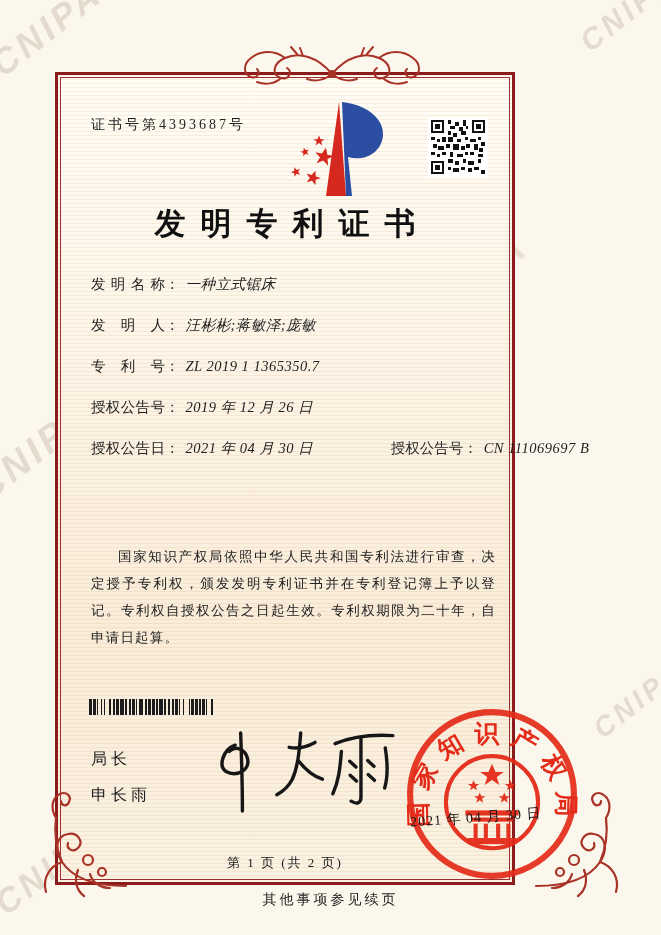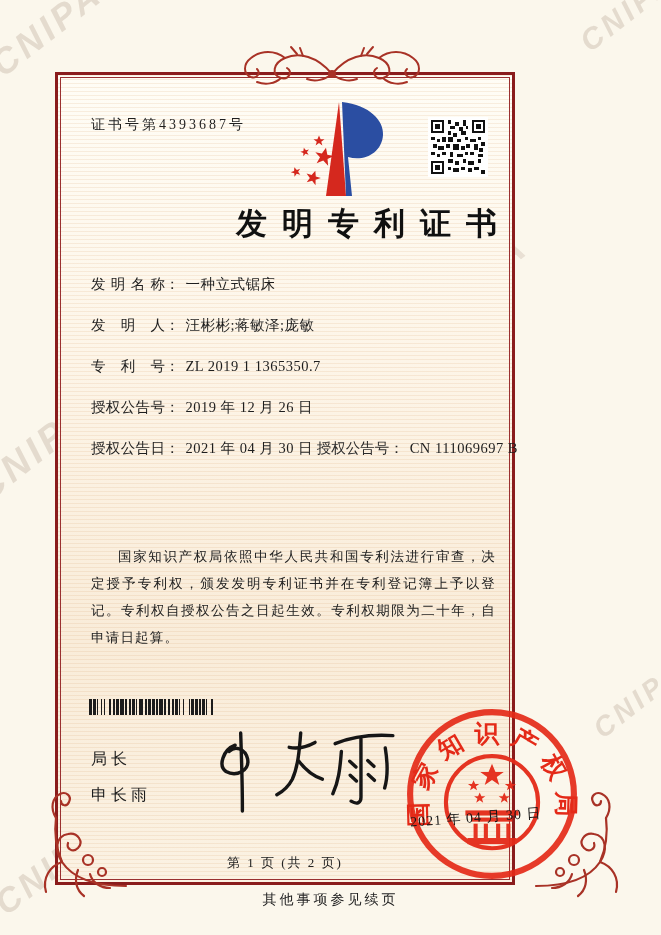--- a/index.html
+++ b/index.html
@@ -24,29 +24,29 @@
     z-index:1;
   }
   .frame::before{
     content:""; position:absolute; inset:2px; border:1px solid #9a3030; pointer-events:none;
   }
   .ornament{position:absolute; z-index:3;}
   
   .cert-no{position:absolute; left:33px; top:41px; font-size:14px; letter-spacing:3px; color:#1f1f1f; z-index:2;}
   .logo{position:absolute; left:228px; top:24px; width:110px; height:100px; z-index:2;}
   .qr{position:absolute; right:24px; top:42px; width:54px; height:54px; background:#fff; padding:3px; z-index:2;}
-  .title{position:absolute; left:0; right:0; top:128px; text-align:right; font-size:31px;
+  .title{position:absolute; left:0; right:0; top:128px; text-align:center; font-size:31px;
          font-weight:bold; letter-spacing:15px; text-indent:15px; color:#101010; z-index:2;}
   
   .fields{position:absolute; left:33px; right:30px; top:200px; z-index:2; font-size:14.5px;}
   .frow{margin-bottom:22px; line-height:19px; white-space:nowrap;}
   .flabel{display:inline-block; width:5.1em; text-align:justify; text-align-last:justify; color:#1e1e1e;}
   .fcolon{margin-right:6px;}
-  .fvalue{letter-spacing:0.5px; color:#1e1e1e;}
-  .grant-row .second{}
+  .fvalue{letter-spacing:0.5px; color:#1e1e1e;font-style:italic;}
+  .grant-row .second{margin-left:74px;}
   
   .body-text{position:absolute; left:33px; right:16px; top:468px; z-index:2;
              font-size:13.5px; line-height:27px; text-align:justify; letter-spacing:1.2px; color:#222;}
   .body-text p{margin:0; text-indent:2em;}
   
   .barcode{position:absolute; left:31px; top:624px; height:16px; display:flex; align-items:stretch; z-index:2;}
   .barcode i{display:block; height:100%;}
   
   .signer{position:absolute; left:33px; top:674px; z-index:2; font-size:16px; letter-spacing:4px;
           font-family:"Liberation Sans","DejaVu Sans",sans-serif; color:#1c1c1c;}

